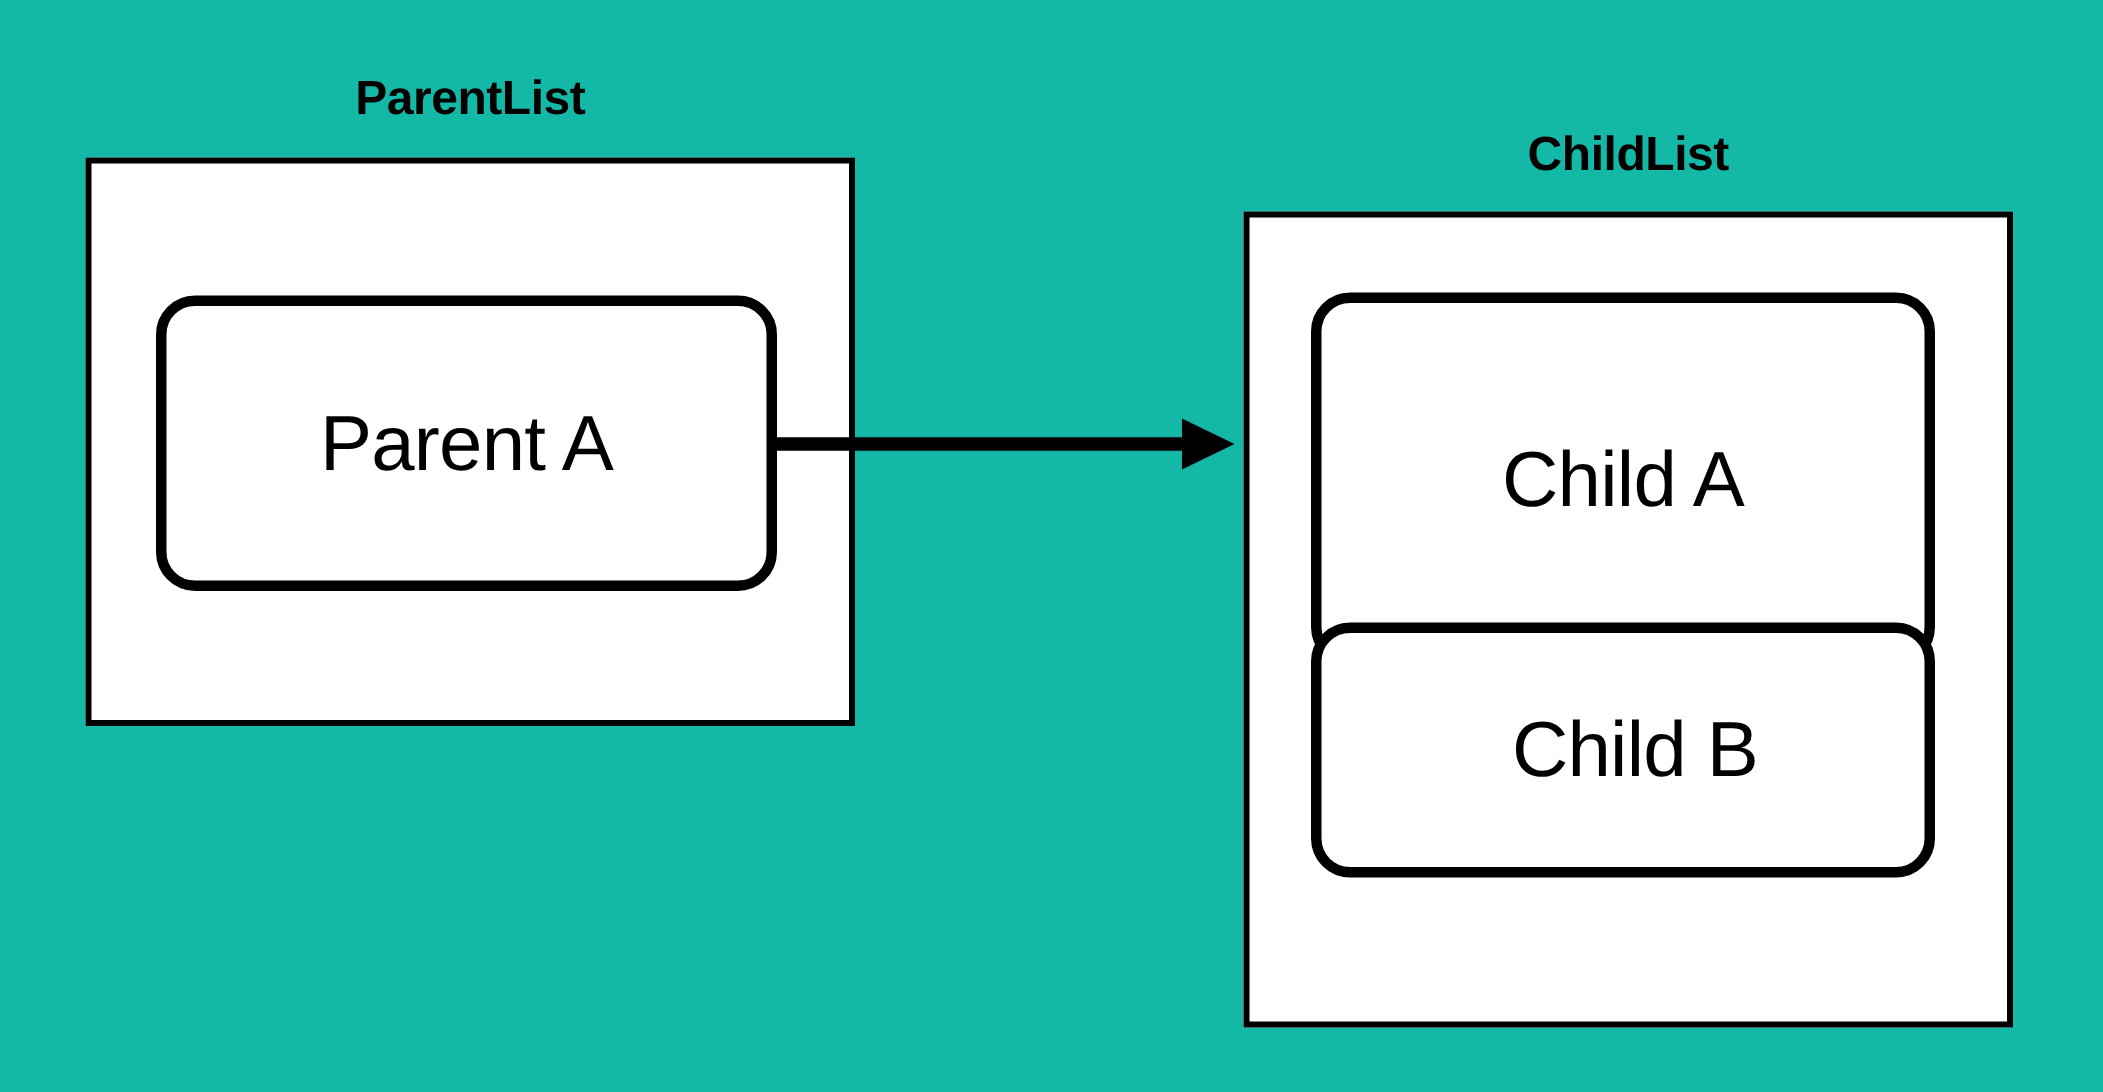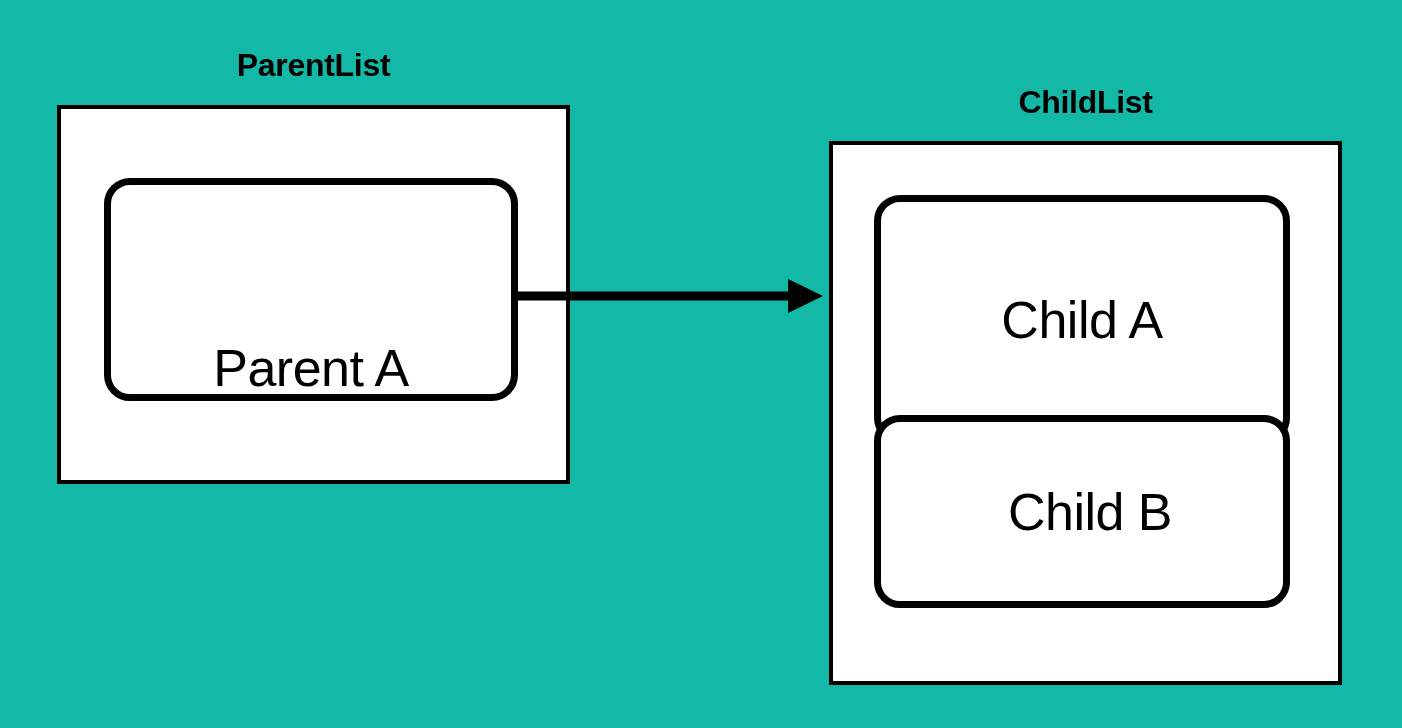--- a/index.html
+++ b/index.html
@@ -84,40 +84,39 @@
     font-size: 52px;
     line-height: 52px;
     font-weight: 400;
     color: #000000;
     letter-spacing: -0.5px;
     white-space: nowrap;
   }
 
   #parent-a-box {
     left: 104px;
-    top: 178px;
+    top: 197px;
     width: 414px;
-    height: 223px;
+    height: 197px;
     z-index: 3;
-    align-items: flex-end;
   }
 
   #child-a-box {
     left: 874px;
     top: 195px;
     width: 416px;
     height: 249px;
     z-index: 3;
   }
 
   #child-b-box {
     left: 874px;
     top: 415px;
     width: 416px;
-    height: 193px;
+    height: 170px;
     z-index: 3;
     padding-left: 16px;
   }
 
   
   #connector-arrow {
     position: absolute;
     left: 500px;
     top: 270px;
     width: 340px;

